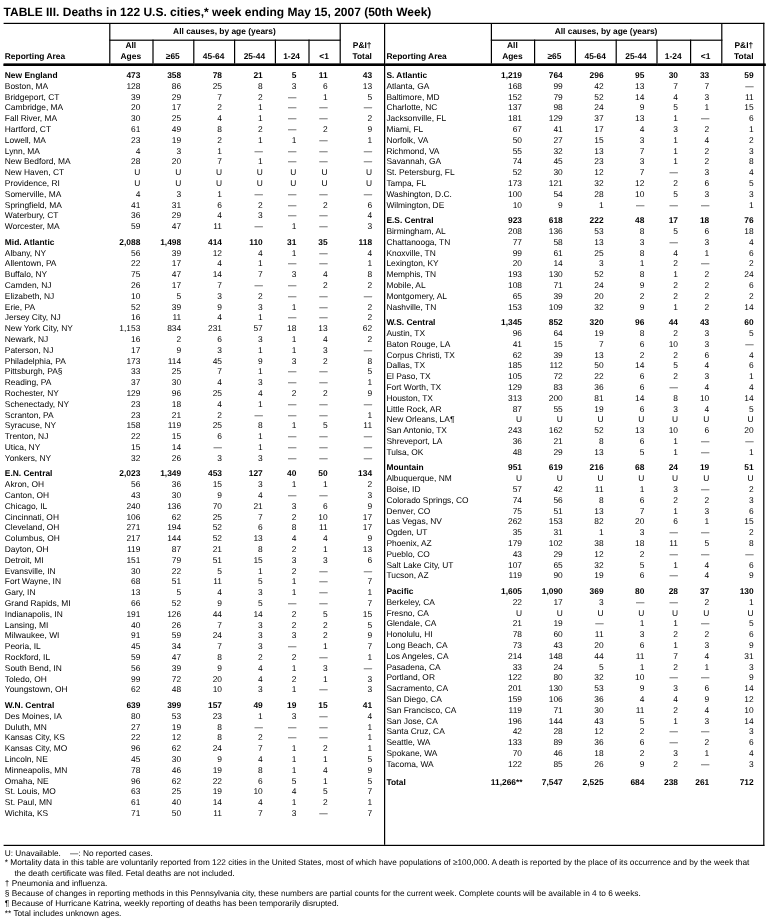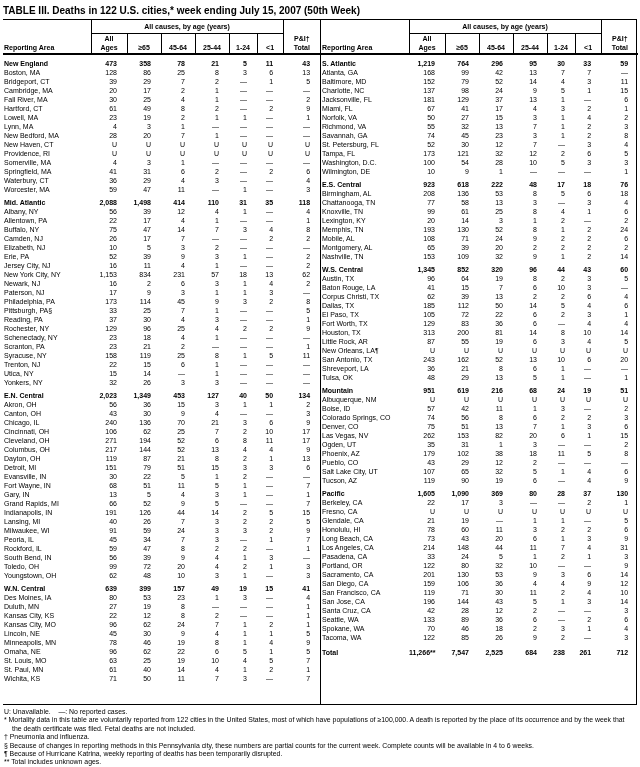--- a/index.html
+++ b/index.html
@@ -41,21 +41,21 @@
   tr.sec td { font-weight: bold; padding-top: 4px; }
   tr.total td { font-weight: bold; padding-top: 6px; }
   .footnotes { padding: 3px 2px 0 1px; font-size: 6.9px; line-height: 8.4px; }
   .fn { padding-left: 8px; text-indent: -8px; white-space: pre-wrap; }
   .fn.legend { padding-left: 0; text-indent: 0; }
 </style>
 </head>
 <body>
 
 <div class="page">
-  <div class="title">TABLE III. Deaths in 122 U.S. cities,* week ending July 15, 2007 (50th Week)</div>
+  <div class="title">TABLE III. Deaths in 122 U.S. cities,* week ending May 15, 2007 (50th Week)</div>
   <div class="tbl-wrap">
     <div class="half left" id="half-left">
         <table>
           <colgroup>
             <col style="width: 88px;">
             <col style="width: 36px;">
             <col style="width: 34px;">
             <col style="width: 34px;">
             <col style="width: 34px;">
             <col style="width: 28px;">

